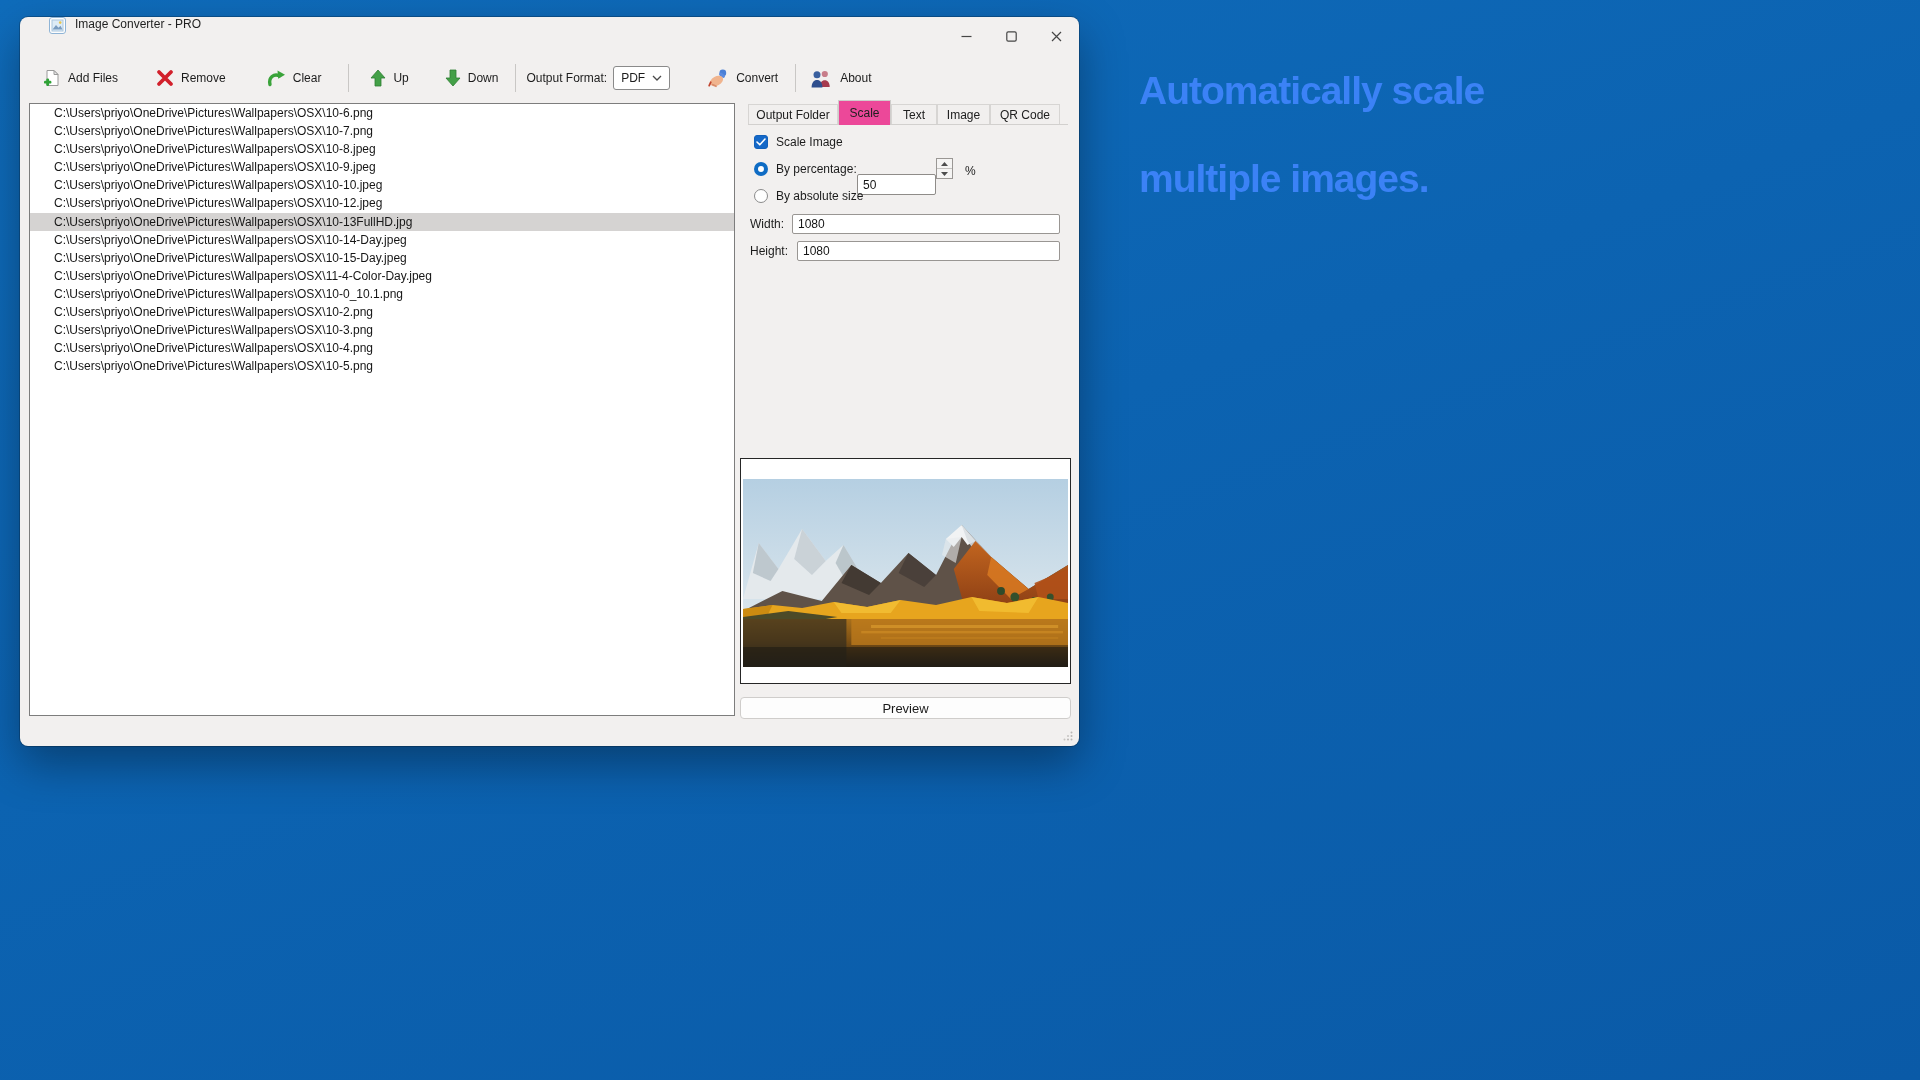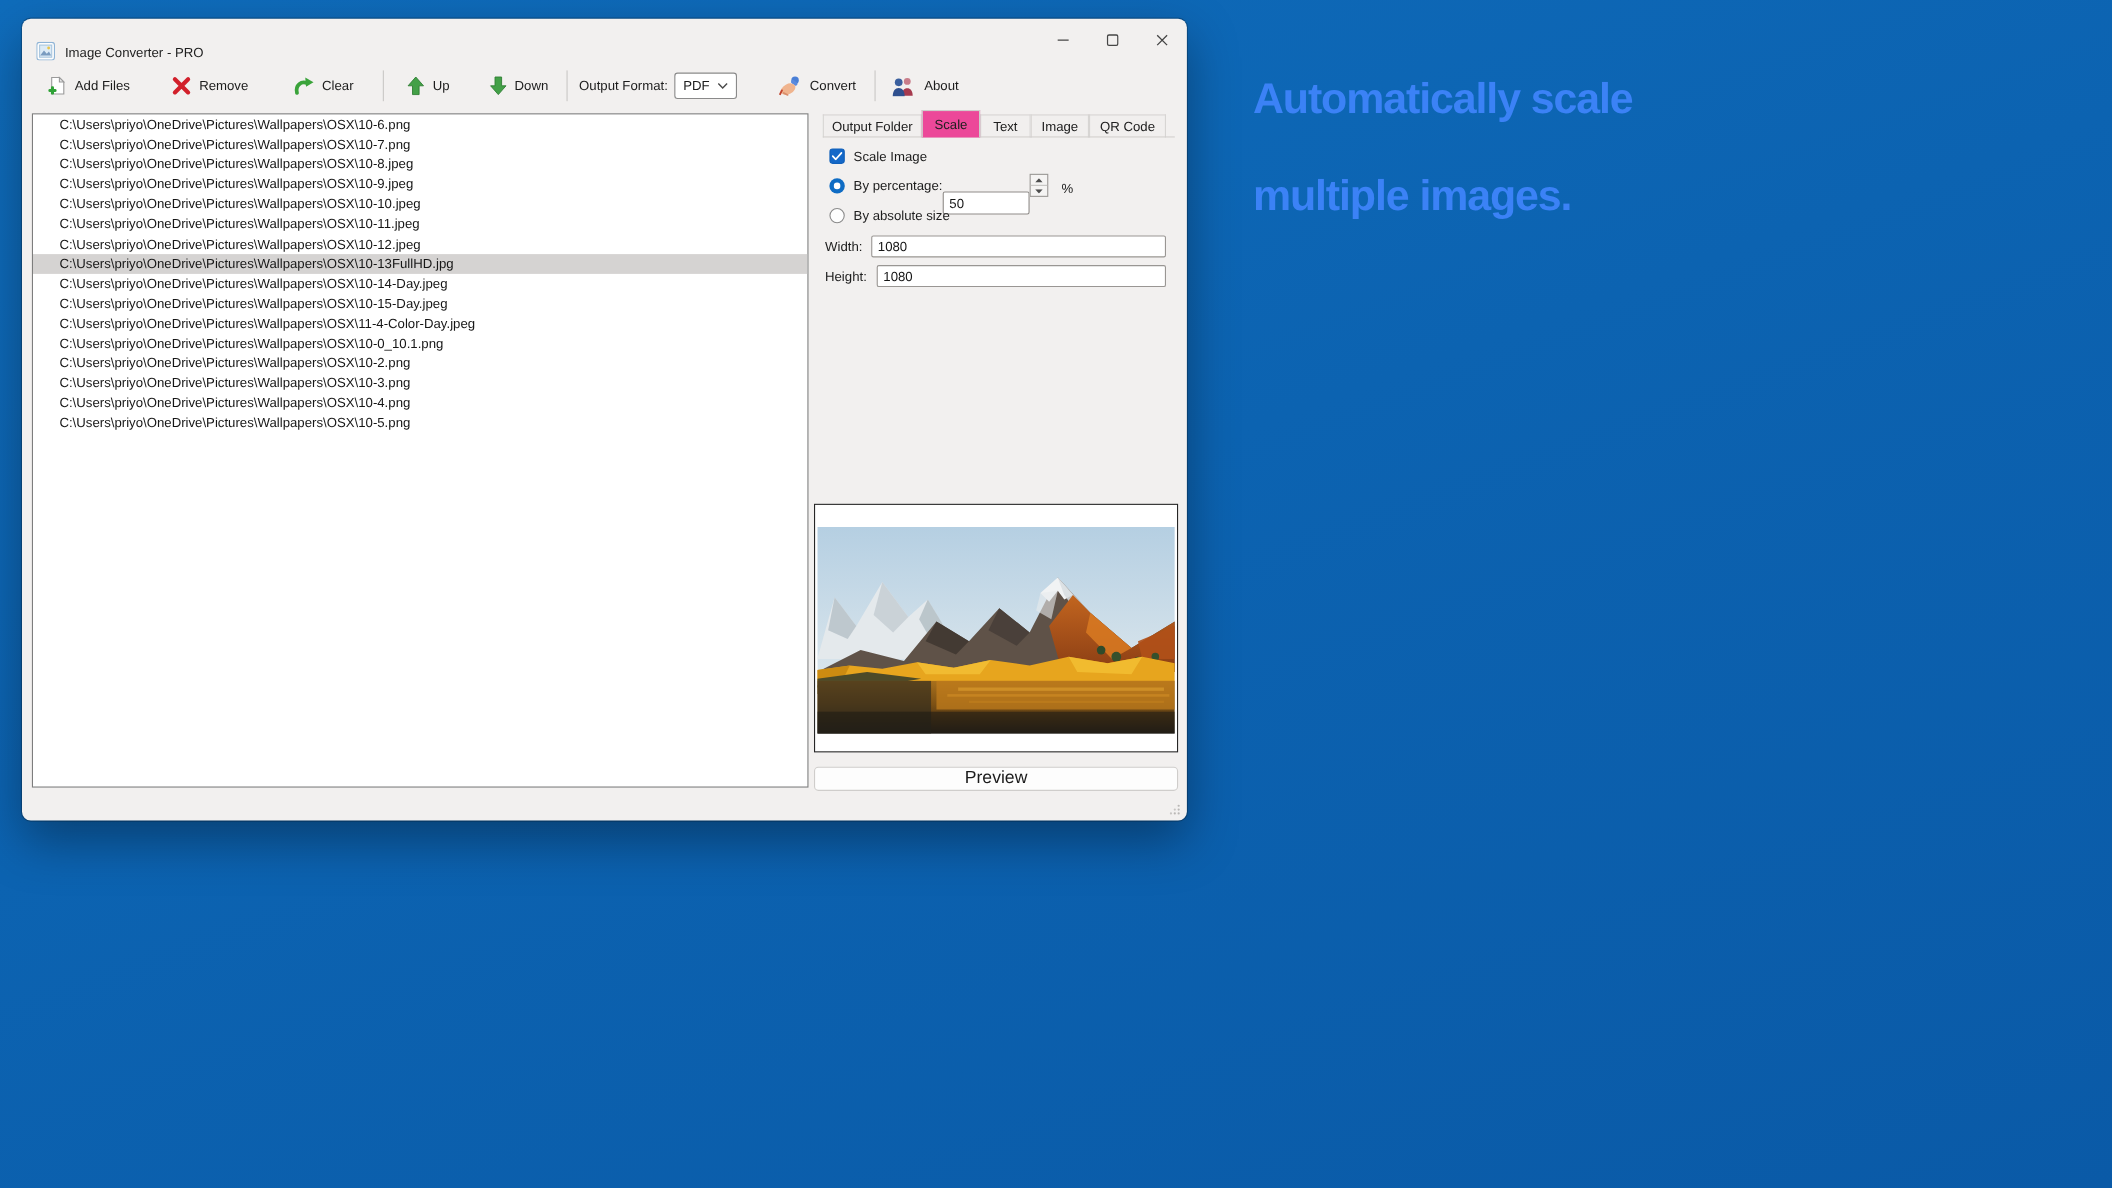--- a/index.html
+++ b/index.html
@@ -5,22 +5,22 @@
   * { margin:0; padding:0; box-sizing:border-box; }
   html,body { width:1920px; height:1080px; overflow:hidden;
     font-family:"Liberation Sans",sans-serif; }
   body { background:linear-gradient(160deg,#0f6cbb 0%,#0c63b1 45%,#0a5aa7 100%); position:relative; }
 
   
   .window { position:absolute; left:20px; top:17px; width:1059px; height:729px;
     background:#f2f0ef; border-radius:8px;
     box-shadow:0 0 0 1px rgba(0,0,0,.22), 0 18px 45px rgba(0,0,0,.35); }
 
-  .titlebar { position:absolute; left:0; top:0; right:0; height:38px;
-    display:flex; align-items:flex-end; padding-left:13px; }
+  .titlebar { position:absolute; left:16px; top:0; right:0; height:38px;
+    display:flex; align-items:flex-start; padding-left:13px; }
   .titlebar .title { margin-left:9px; font-size:12px; color:#1f1f1f; }
   .win-controls { position:absolute; right:0; top:0; height:38px; display:flex; }
   .win-btn { width:45px; height:38px; display:flex; align-items:center; justify-content:center; }
   .win-btn.close { border-top-right-radius:8px; }
 
   
   .toolbar { position:absolute; left:0; top:38px; right:0; height:46px;
     display:flex; align-items:center; font-size:12px; color:#1c1c1c; }
   .tb-btn { display:flex; align-items:center; gap:7px; padding:4px 5px; border-radius:3px; }
   .tb-sep { width:1px; height:28px; background:#c9c7c5; }
@@ -63,21 +63,21 @@
   .pct-sign { position:absolute; left:945px; top:147px; font-size:12px; }
   .dim-label { position:absolute; font-size:12px; color:#1c1c1c; }
   .dim-input { position:absolute; height:20px; }
 
   
   .preview-box { position:absolute; left:720px; top:441px; width:331px; height:226px;
     background:#fff; border:1px solid #262626; padding:20px 2px 16px; }
   .preview-box svg { display:block; width:100%; height:100%; }
   .preview-btn { position:absolute; left:720px; top:680px; width:331px; height:22px;
     background:#fdfdfd; border:1px solid #cfcdcb; border-radius:4px;
-    display:flex; align-items:center; justify-content:center; font-size:16px; color:#1b1b1b; }
+    display:flex; align-items:center; justify-content:center; font-size:13px; color:#1b1b1b; }
   .grip { position:absolute; right:6px; bottom:5px; }
 
   
   .headline { position:absolute; left:1139px; top:47px; font-size:39px; font-weight:bold;
     line-height:88px; letter-spacing:-1px; color:#3b82f6; white-space:nowrap; }
 </style>
 </head>
 <body>
 
 <div class="window">
@@ -176,21 +176,20 @@
   </div>
 
   <div class="filelist">
     <div>
 
     <div class="fl-row">C:\Users\priyo\OneDrive\Pictures\Wallpapers\OSX\10-6.png</div>
         <div class="fl-row">C:\Users\priyo\OneDrive\Pictures\Wallpapers\OSX\10-7.png</div>
         <div class="fl-row">C:\Users\priyo\OneDrive\Pictures\Wallpapers\OSX\10-8.jpeg</div>
         <div class="fl-row">C:\Users\priyo\OneDrive\Pictures\Wallpapers\OSX\10-9.jpeg</div>
         <div class="fl-row">C:\Users\priyo\OneDrive\Pictures\Wallpapers\OSX\10-10.jpeg</div>
-        <div class="fl-row">C:\Users\priyo\OneDrive\Pictures\Wallpapers\OSX\10-11.jpeg</div>
         <div class="fl-row">C:\Users\priyo\OneDrive\Pictures\Wallpapers\OSX\10-12.jpeg</div>
         <div class="fl-row selected">C:\Users\priyo\OneDrive\Pictures\Wallpapers\OSX\10-13FullHD.jpg</div>
         <div class="fl-row">C:\Users\priyo\OneDrive\Pictures\Wallpapers\OSX\10-14-Day.jpeg</div>
         <div class="fl-row">C:\Users\priyo\OneDrive\Pictures\Wallpapers\OSX\10-15-Day.jpeg</div>
         <div class="fl-row">C:\Users\priyo\OneDrive\Pictures\Wallpapers\OSX\11-4-Color-Day.jpeg</div>
         <div class="fl-row">C:\Users\priyo\OneDrive\Pictures\Wallpapers\OSX\10-0_10.1.png</div>
         <div class="fl-row">C:\Users\priyo\OneDrive\Pictures\Wallpapers\OSX\10-2.png</div>
         <div class="fl-row">C:\Users\priyo\OneDrive\Pictures\Wallpapers\OSX\10-3.png</div>
         <div class="fl-row">C:\Users\priyo\OneDrive\Pictures\Wallpapers\OSX\10-4.png</div>
         <div class="fl-row">C:\Users\priyo\OneDrive\Pictures\Wallpapers\OSX\10-5.png</div>

